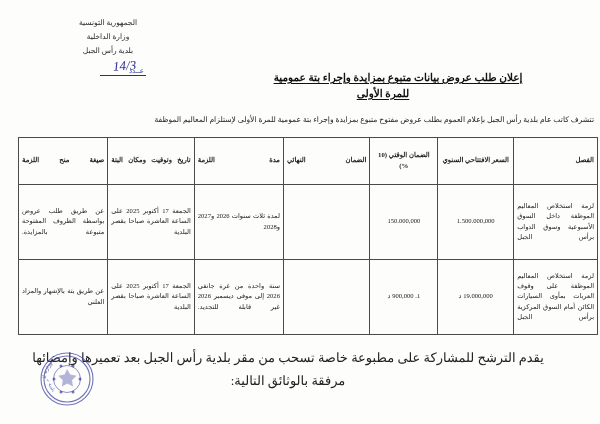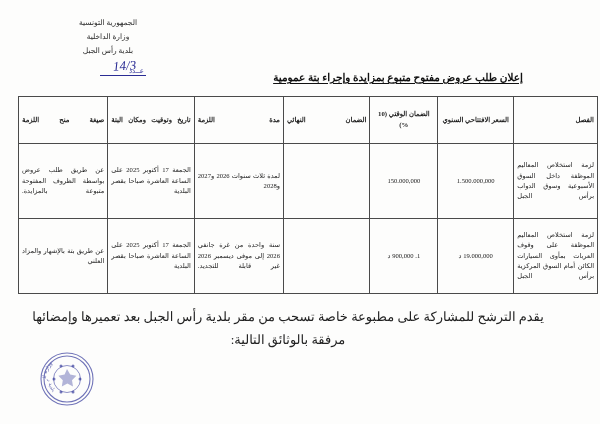--- a/index.html
+++ b/index.html
@@ -184,25 +184,27 @@
     <div class="lh-line">وزارة الداخلية</div>
     <div class="lh-line">بلدية رأس الجبل</div>
     <div class="ref-wrap">
       <span class="ref-label">عــدد</span>
       <span class="ref-number">14/3</span>
       <span class="ref-underline"></span>
     </div>
   </div>
 
   <div class="title-block">
-    <div class="doc-title">إعلان طلب عروض مفتوح متبوع بمزايدة وإجراء بتة عمومية</div>
+    <div class="doc-title">إعلان طلب عروض بيانات متبوع بمزايدة وإجراء بتة عمومية</div>
+    <div class="doc-title-2">للمرة الأولى</div>
   </div>
 
   <div class="clearer"></div>
 
+  <div class="intro">تتشرف كاتب عام بلدية رأس الجبل بإعلام العموم بطلب عروض مفتوح متبوع بمزايدة وإجراء بتة عمومية للمرة الأولى لإستلزام المعاليم الموظفة</div>
 
   <table class="tender">
     <thead>
       <tr>
         <th class="c-chapter">الفصل</th>
         <th class="c-price">السعر الافتتاحي السنوي</th>
         <th class="c-prov">الضمان الوقتي (10 %)</th>
         <th class="c-final">الضمان النهائي</th>
         <th class="c-duration">مدة اللزمة</th>
         <th class="c-date">تاريخ وتوقيت ومكان البتة</th>

